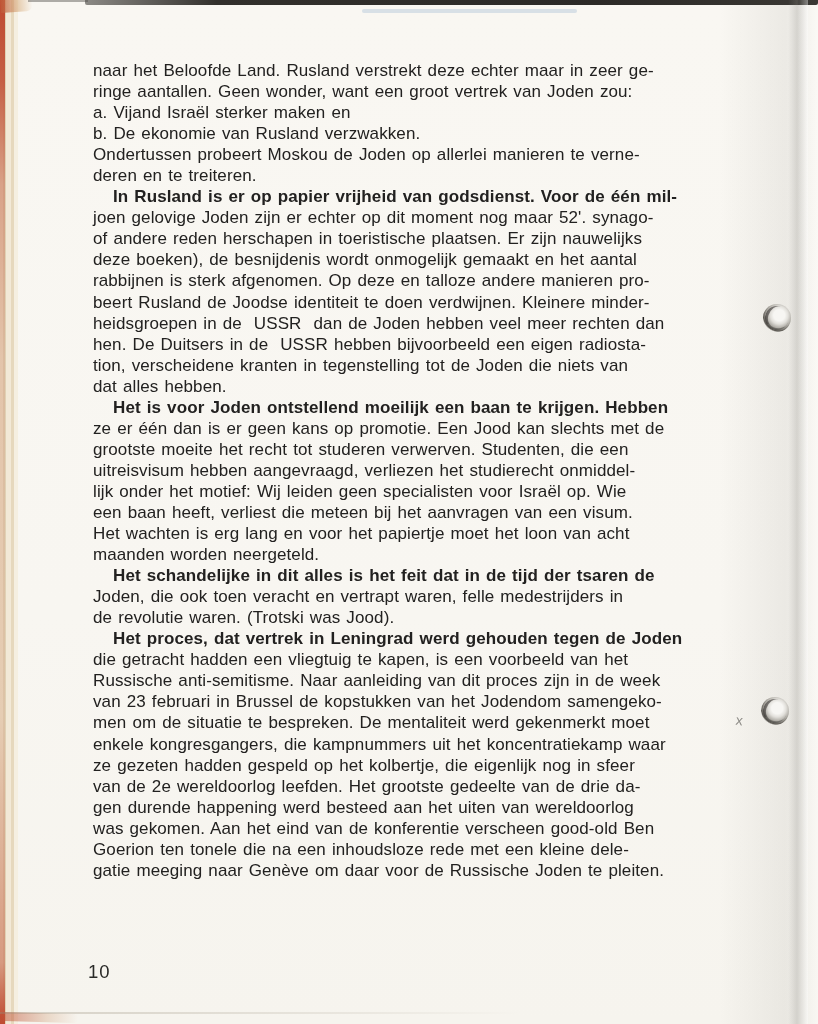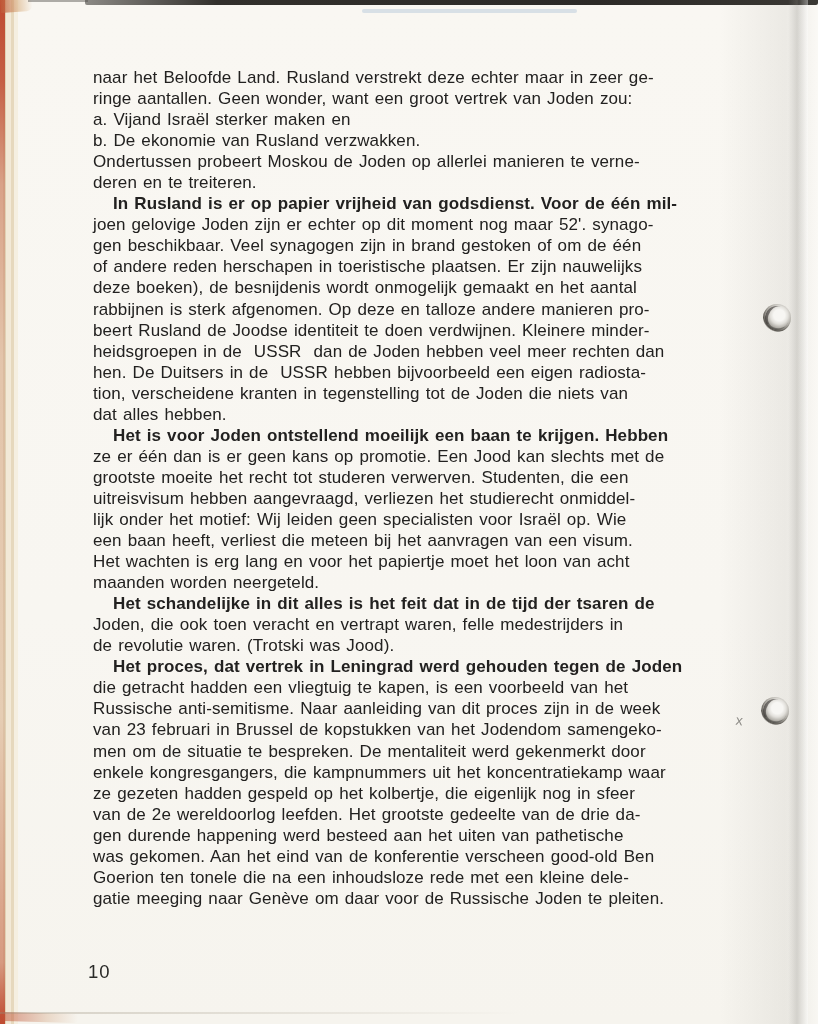--- a/index.html
+++ b/index.html
@@ -84,21 +84,21 @@
   .hole-top { left: 763px; top: 304px; }
   .hole-bottom { left: 761px; top: 697px; }
 
   .pencil-mark {
     position: absolute; left: 736px; top: 712px;
     font-size: 14px; color: #8d8c87; transform: rotate(8deg);
   }
 
   
   .text-block {
-    position: absolute; left: 93px; top: 67px; width: 652px;
+    position: absolute; left: 93px; top: 60px; width: 652px;
     color: var(--text, #222120);
     font-size: 17px; line-height: 21.05px;
     letter-spacing: 0.1px; word-spacing: 1.2px;
     font-weight: 500;
   }
   .line { white-space: pre; }
   .line.indent { padding-left: 20px; font-weight: bold; }
 
   .page-number {
     position: absolute; left: 88px; top: 961px;
@@ -128,21 +128,20 @@
 
   <div class="text-block">
       <div class="line">naar het Beloofde Land. Rusland verstrekt deze echter maar in zeer ge-</div>
       <div class="line">ringe aantallen. Geen wonder, want een groot vertrek van Joden zou:</div>
       <div class="line">a. Vijand Israël sterker maken en</div>
       <div class="line">b. De ekonomie van Rusland verzwakken.</div>
       <div class="line">Ondertussen probeert Moskou de Joden op allerlei manieren te verne-</div>
       <div class="line">deren en te treiteren.</div>
       <div class="line indent">In Rusland is er op papier vrijheid van godsdienst. Voor de één mil-</div>
       <div class="line">joen gelovige Joden zijn er echter op dit moment nog maar 52'. synago-</div>
-      <div class="line">gen beschikbaar. Veel synagogen zijn in brand gestoken of om de één</div>
       <div class="line">of andere reden herschapen in toeristische plaatsen. Er zijn nauwelijks</div>
       <div class="line">deze boeken), de besnijdenis wordt onmogelijk gemaakt en het aantal</div>
       <div class="line">rabbijnen is sterk afgenomen. Op deze en talloze andere manieren pro-</div>
       <div class="line">beert Rusland de Joodse identiteit te doen verdwijnen. Kleinere minder-</div>
       <div class="line">heidsgroepen in de  USSR  dan de Joden hebben veel meer rechten dan</div>
       <div class="line">hen. De Duitsers in de  USSR hebben bijvoorbeeld een eigen radiosta-</div>
       <div class="line">tion, verscheidene kranten in tegenstelling tot de Joden die niets van</div>
       <div class="line">dat alles hebben.</div>
       <div class="line indent">Het is voor Joden ontstellend moeilijk een baan te krijgen. Hebben</div>
       <div class="line">ze er één dan is er geen kans op promotie. Een Jood kan slechts met de</div>
@@ -152,24 +151,24 @@
       <div class="line">een baan heeft, verliest die meteen bij het aanvragen van een visum.</div>
       <div class="line">Het wachten is erg lang en voor het papiertje moet het loon van acht</div>
       <div class="line">maanden worden neergeteld.</div>
       <div class="line indent">Het schandelijke in dit alles is het feit dat in de tijd der tsaren de</div>
       <div class="line">Joden, die ook toen veracht en vertrapt waren, felle medestrijders in</div>
       <div class="line">de revolutie waren. (Trotski was Jood).</div>
       <div class="line indent">Het proces, dat vertrek in Leningrad werd gehouden tegen de Joden</div>
       <div class="line">die getracht hadden een vliegtuig te kapen, is een voorbeeld van het</div>
       <div class="line">Russische anti-semitisme. Naar aanleiding van dit proces zijn in de week</div>
       <div class="line">van 23 februari in Brussel de kopstukken van het Jodendom samengeko-</div>
-      <div class="line">men om de situatie te bespreken. De mentaliteit werd gekenmerkt door</div>
+      <div class="line">men om de situatie te bespreken. De mentaliteit werd gekenmerkt moet</div>
       <div class="line">enkele kongresgangers, die kampnummers uit het koncentratiekamp waar</div>
       <div class="line">ze gezeten hadden gespeld op het kolbertje, die eigenlijk nog in sfeer</div>
       <div class="line">van de 2e wereldoorlog leefden. Het grootste gedeelte van de drie da-</div>
-      <div class="line">gen durende happening werd besteed aan het uiten van pathetische</div>
+      <div class="line">gen durende happening werd besteed aan het uiten van wereldoorlog</div>
       <div class="line">was gekomen. Aan het eind van de konferentie verscheen good-old Ben</div>
       <div class="line">Goerion ten tonele die na een inhoudsloze rede met een kleine dele-</div>
       <div class="line">gatie meeging naar Genève om daar voor de Russische Joden te pleiten.</div>
     </div>
 
   <div class="page-number">10</div>
 </div>
 
 </body></html>

